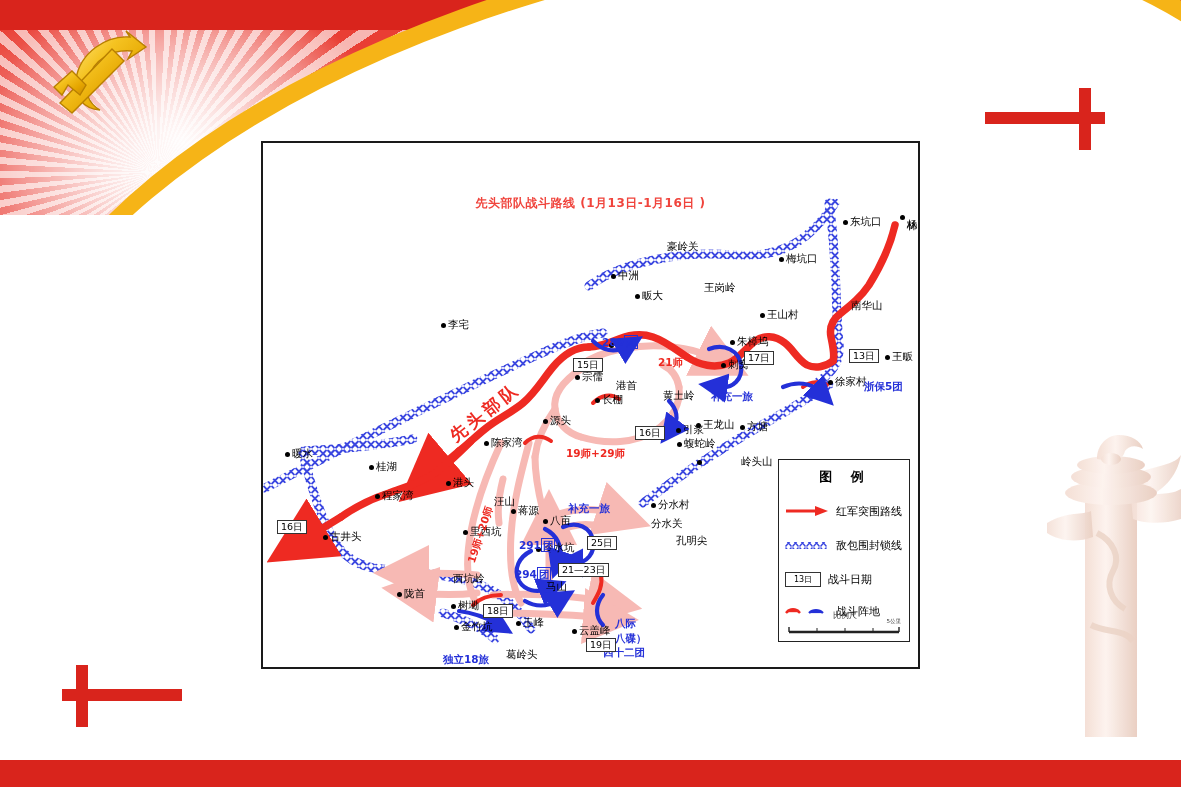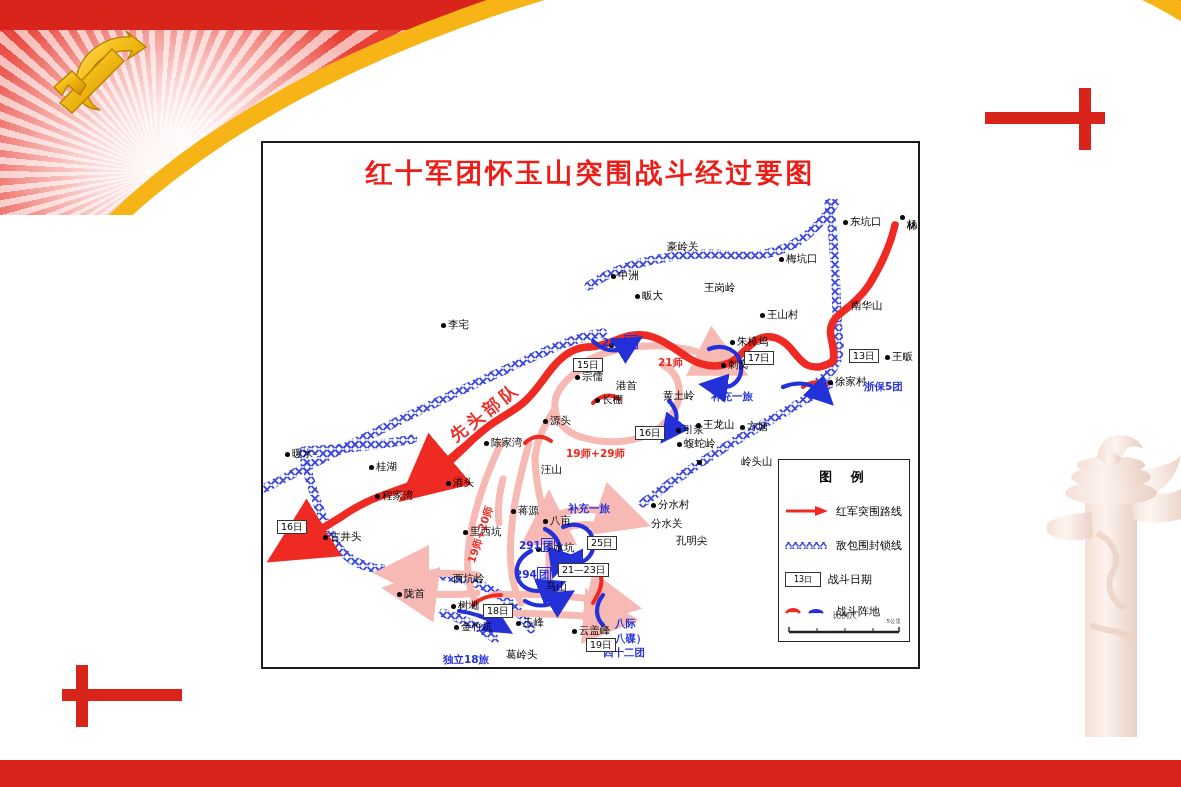--- a/index.html
+++ b/index.html
@@ -138,21 +138,21 @@
 
     <path d="M96 118 C 112 126 120 142 112 156 C 104 170 110 186 124 194" fill="none" stroke="#eacfc2" stroke-width="6" opacity=".8"></path>
     <path d="M90 210 C 106 218 124 214 132 226" fill="none" stroke="#eacfc2" stroke-width="6" opacity=".8"></path>
   </svg>
 
   <div class="bottom-band"></div>
 
   <div class="mapframe">
     <div class="map-inner">
 
-      <div class="maptitle">红十军团怀玉山突围战斗经过要图</div>
+      <div class="mapsub">先头部队战斗路线 (1月13日-1月16日 )</div>
 
       <svg class="layer" viewBox="0 0 655 524">
         <defs>
 
           <pattern id="xxx" width="8" height="9" patternUnits="userSpaceOnUse">
             <path d="M0.5 1 L7.5 8 M7.5 1 L0.5 8" stroke="#3a46e0" stroke-width="1.8" fill="none"></path>
           </pattern>
           <marker id="redhead" markerWidth="9" markerHeight="9" refX="3" refY="4.5" orient="auto">
             <path d="M0,0 L9,4.5 L0,9 Z" fill="#ee2a22"></path>
           </marker>
@@ -298,21 +298,21 @@
           <div class="dot" style="left: 434px; top: 317px;"></div>
           <div class="lbl" style="left: 441px; top: 313px; padding-left: 37px;">岭头山</div>
           <div class="dot" style="left: 221px; top: 298px;"></div>
           <div class="lbl" style="left: 228px; top: 294px;">陈家湾</div>
           <div class="dot" style="left: 22px; top: 309px;"></div>
           <div class="lbl" style="left: 29px; top: 305px;">暖水</div>
           <div class="dot" style="left: 106px; top: 322px;"></div>
           <div class="lbl" style="left: 113px; top: 318px;">桂湖</div>
           <div class="dot" style="left: 183px; top: 338px;"></div>
           <div class="lbl" style="left: 190px; top: 334px;">港头</div>
-          <div class="lbl" style="left: 231px; top: 321px; margin-left: 47px;">汪山</div>
+          <div class="lbl" style="left: 231px; top: 353px;">汪山</div>
           <div class="dot" style="left: 112px; top: 351px;"></div>
           <div class="lbl" style="left: 119px; top: 347px;">程家湾</div>
           <div class="dot" style="left: 248px; top: 366px;"></div>
           <div class="lbl" style="left: 255px; top: 362px;">蒋源</div>
           <div class="dot" style="left: 388px; top: 360px;"></div>
           <div class="lbl" style="left: 395px; top: 356px;">分水村</div>
           <div class="lbl" style="left: 388px; top: 375px;">分水关</div>
           <div class="dot" style="left: 200px; top: 387px;"></div>
           <div class="lbl" style="left: 207px; top: 383px;">里西坑</div>
           <div class="dot" style="left: 280px; top: 376px;"></div>

